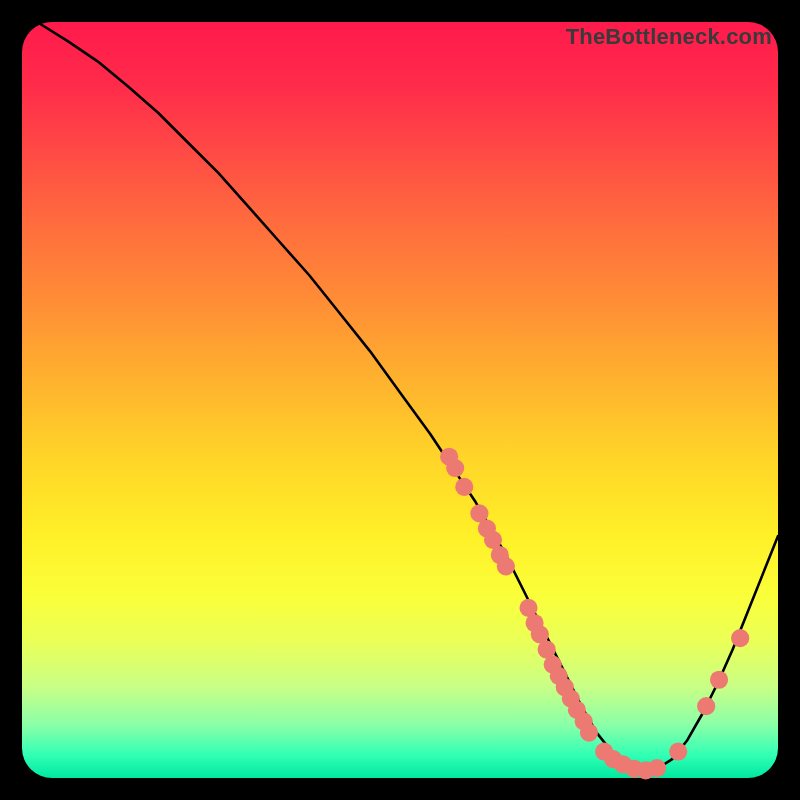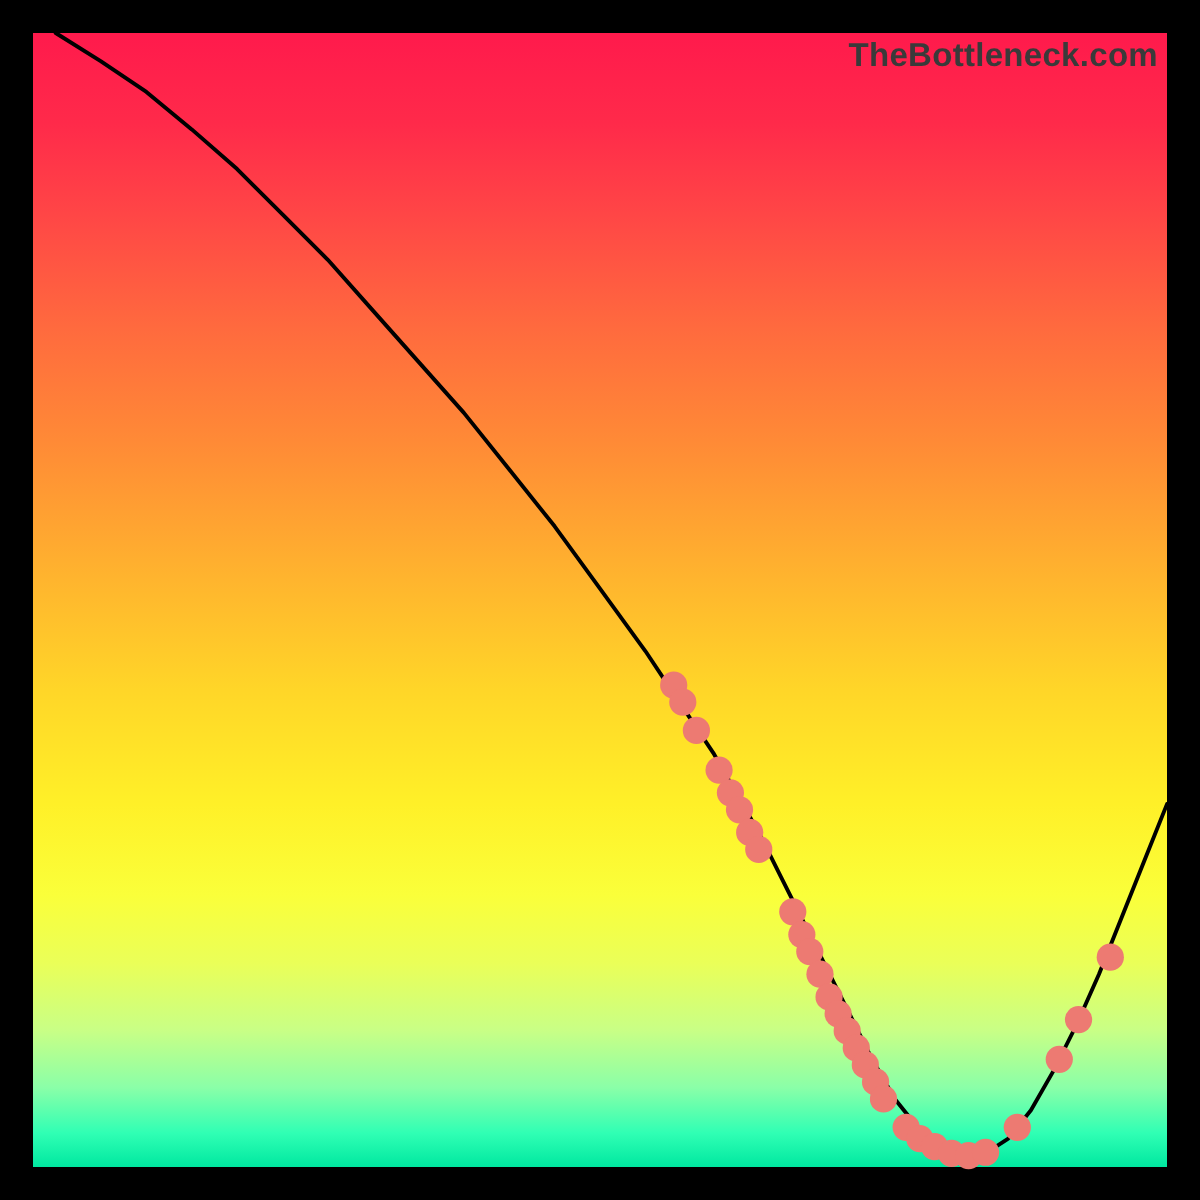--- a/index.html
+++ b/index.html
@@ -25,20 +25,21 @@
       #ff8a36 36%,
       #ffb42e 48%,
       #ffd628 58%,
       #fff028 68%,
       #faff3a 76%,
       #eaff58 82%,
       #c8ff86 88%,
       #8affa8 93%,
       #30ffb4 97%,
       #00e8a0 100%);
+    border-radius: 30px;
   }
   .watermark {
     position: absolute;
     top: 2px;
     right: 6px;
     color: #3a3a3a;
     font-size: 22px;
     font-weight: 600;
     letter-spacing: 0.2px;
     user-select: none;

